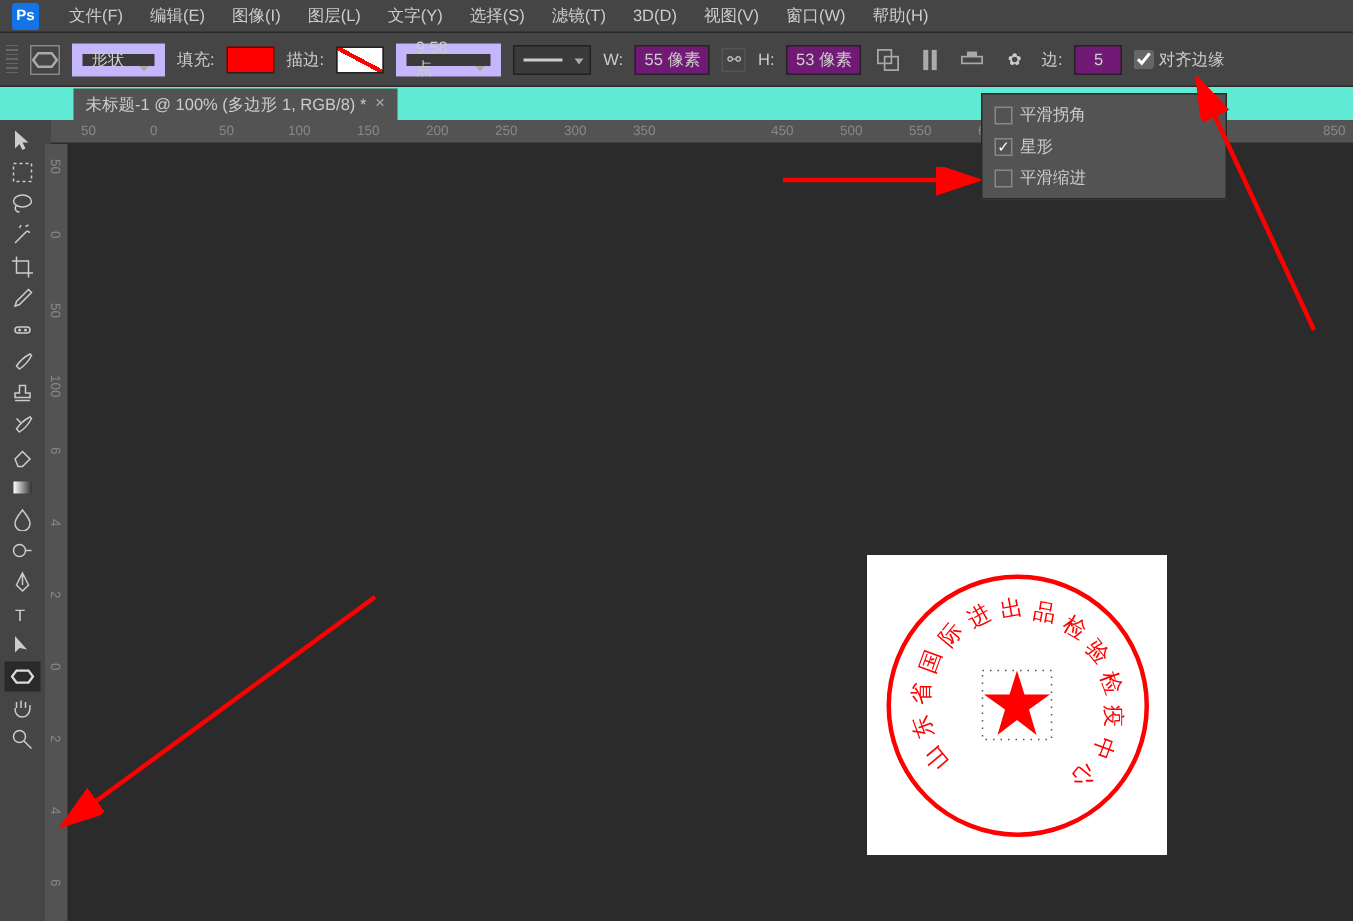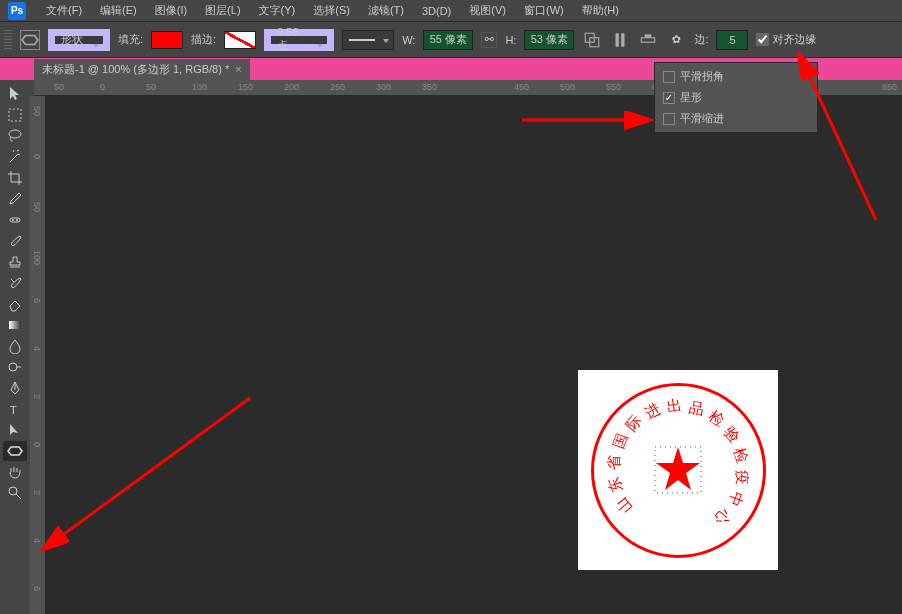--- a/index.html
+++ b/index.html
@@ -9,24 +9,24 @@
 .menu-item{padding:12px 8px;cursor:pointer}
 .optbar{height:36px;background:#454545;display:flex;align-items:center;padding-left:4px;gap:8px;border-bottom:1px solid #2a2a2a}
 .grip{width:8px;height:20px;background:repeating-linear-gradient(to bottom,#666 0,#666 1px,transparent 1px,transparent 3px)}
 .shape-ico{width:20px;height:20px;border:1px solid #888;display:flex;align-items:center;justify-content:center}
 .dd{background:#3a3a3a;border:7px solid #c4b5fd;padding:2px 18px 2px 6px;position:relative;height:22px;display:flex;align-items:center}
 .dd::after{content:"";position:absolute;right:4px;top:8px;border-left:3px solid transparent;border-right:3px solid transparent;border-top:4px solid #aaa}
 .lbl{}
 .swatch{width:32px;height:18px;border:1px solid #222;display:inline-block}
 .swatch.red{background:red}
 .swatch-stroke{width:32px;height:18px;border:1px solid #222;background:linear-gradient(to top right,#fff 0,#fff 45%,red 45%,red 55%,#fff 55%,#fff 100%)}
-.inp{background:#14532d;border:1px solid #222;padding:2px 4px;height:20px;width:50px;text-align:center;color:#ccc}
+.inp{background:#701a75;border:1px solid #222;padding:2px 4px;height:20px;width:50px;text-align:center;color:#ccc}
 .chk{display:flex;align-items:center;gap:3px}
 .chk input{accent-color:#666}
-.tabbar{height:22px;background:#ec4899;display:flex;align-items:center;padding-left:34px}
+.tabbar{height:22px;background:#5eead4;display:flex;align-items:center;padding-left:49px}
 .tab{background:#535353;padding:3px 8px;display:flex;align-items:center;gap:6px;font-size:10px}
 .tab .x{cursor:pointer;color:#aaa}
 .workspace{position:absolute;left:0;top:80px;right:0;bottom:0;display:flex}
 .toolbox{width:30px;background:#454545;display:flex;flex-direction:column;align-items:center;padding-top:4px}
 .tool{width:24px;height:20px;display:flex;align-items:center;justify-content:center;margin-bottom:1px;cursor:pointer;position:relative}
 .tool.sel{background:#2a2a2a}
 .tool svg{width:16px;height:16px}
 .ruler-h{position:absolute;left:34px;top:80px;right:0;height:16px;background:#535353;border-bottom:1px solid #2a2a2a;overflow:hidden}
 .ruler-v{position:absolute;left:30px;top:96px;bottom:0;width:16px;background:#535353;border-right:1px solid #2a2a2a;overflow:hidden}
 .canvas{position:absolute;left:46px;top:96px;right:0;bottom:0;background:#2b2b2b}

